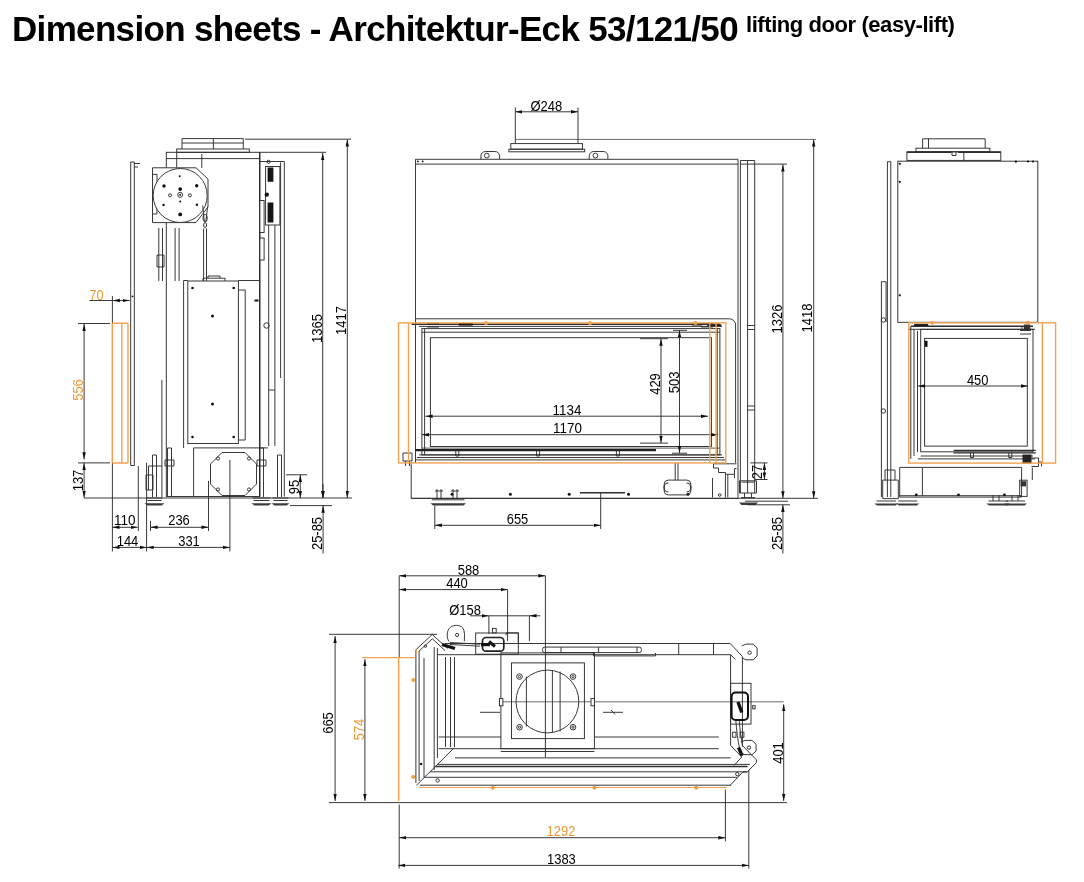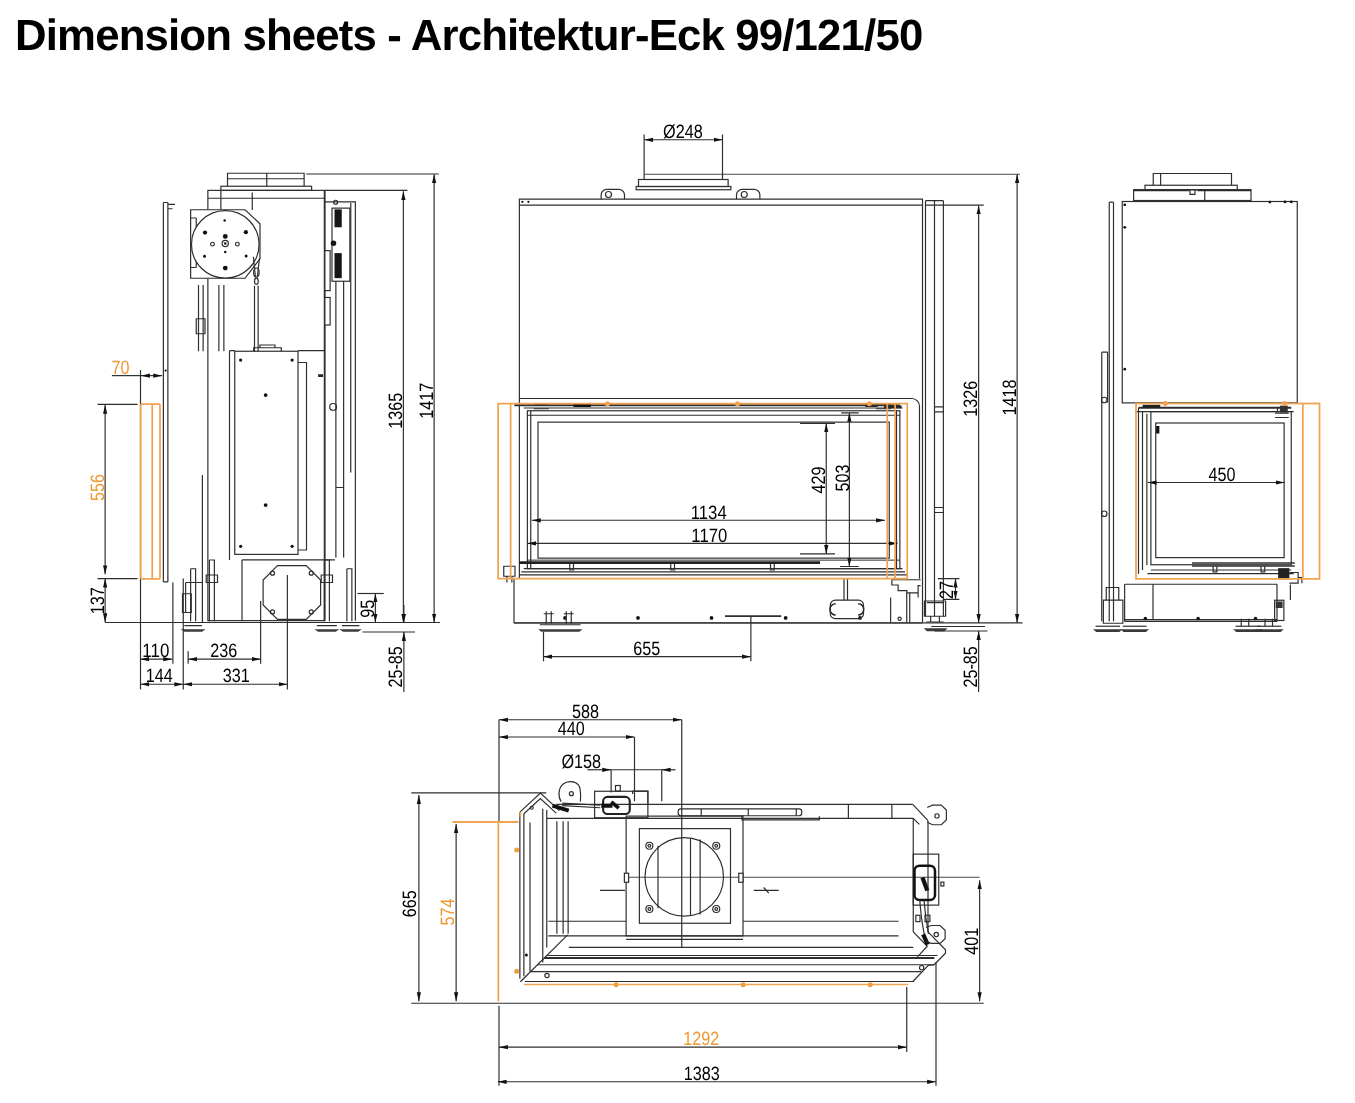--- a/index.html
+++ b/index.html
@@ -562,15 +562,16 @@
     <circle cx="413.3" cy="680" r="2"></circle>
     <circle cx="413.3" cy="777" r="2"></circle>
     <circle cx="492.9" cy="787.8" r="2"></circle>
     <circle cx="594.5" cy="787.8" r="2"></circle>
     <circle cx="696.2" cy="787.8" r="2"></circle>
   </g>
 </g>
 </g>
 </svg>
 
-<div id="title1" style="position:absolute;left:12px;top:10.5px;white-space:nowrap;font-size:35px;font-weight:bold;line-height:1;letter-spacing:-0.67px;">Dimension sheets - Architektur-Eck 99/121/50</div>
-
+<div id="title1" style="position:absolute;left:12px;top:10.5px;white-space:nowrap;font-size:35px;font-weight:bold;line-height:1;letter-spacing:-0.67px;">Dimension sheets - Architektur-Eck 53/121/50</div>
+
+<div id="title2" style="position:absolute;left:746px;top:14.4px;white-space:nowrap;font-size:22px;font-weight:bold;line-height:1;letter-spacing:-0.43px;">lifting door (easy-lift)</div>
 </div>
 
 </body></html>

